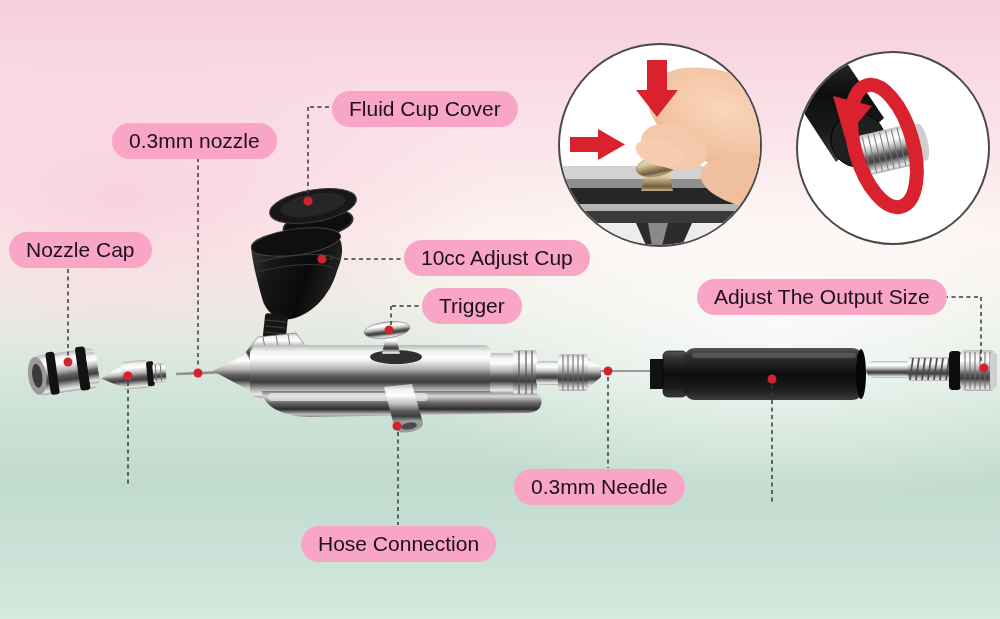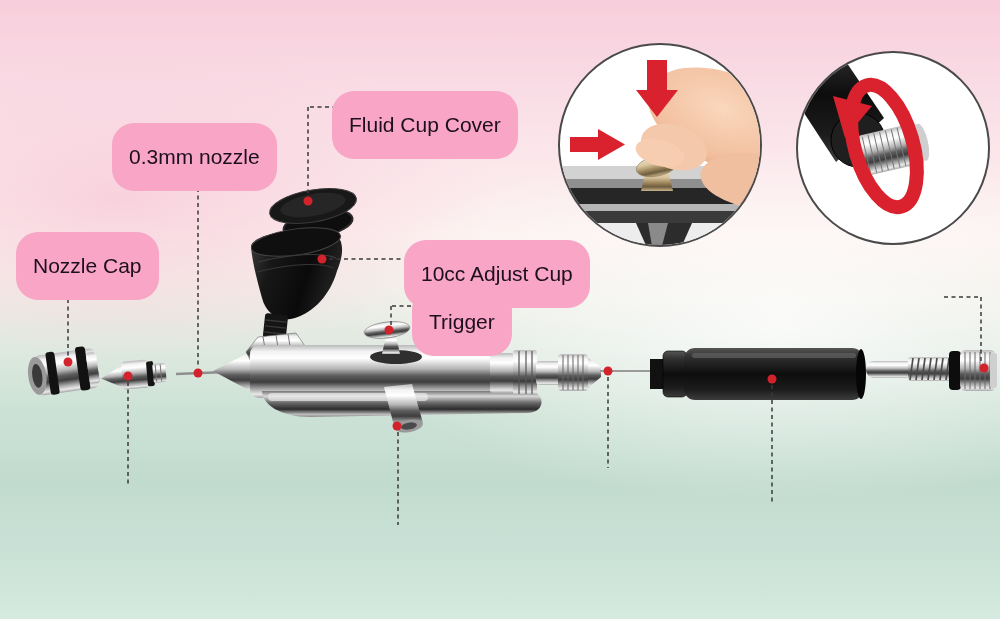--- a/index.html
+++ b/index.html
@@ -10,21 +10,21 @@
       radial-gradient(ellipse 620px 260px at 78% 52%, rgba(255,255,255,0.78), rgba(255,255,255,0) 70%),
       radial-gradient(ellipse 520px 220px at 12% 32%, rgba(248,206,219,0.85), rgba(248,206,219,0) 72%),
       linear-gradient(180deg,#f7cedb 0%,#f9dce5 14%,#fbe9ec 28%,#fcf2f0 38%,#f1efe8 47%,#dfe9e0 56%,#cde2d6 66%,#c2dbcf 78%,#c9e1d6 89%,#d6eadf 100%);
   }
   .art{position:absolute;left:0;top:0;width:1000px;height:619px;}
   .label{
     position:absolute;
     background:var(--label-bg,#F8A5C6);
     color:var(--label-text,#1C0F1E);
     font-size:21px;line-height:28px;
-    padding:20px 17px;border-radius:22px;white-space:nowrap;
+    padding:4px 17px;border-radius:22px;white-space:nowrap;
   }
   .dash{stroke:var(--connector,#3a3a3a);stroke-width:1.5;stroke-dasharray:4 3.5;fill:none;}
   .dot{fill:var(--marker-red,#D2232C);}
   .redarrow{fill:var(--arrow-red,#D6212B);}
   .redring{stroke:var(--arrow-red,#E63946);}
 </style>
 </head>
 <body>
 
 <div class="stage">
@@ -285,17 +285,20 @@
       <circle class="dot" cx="984" cy="368" r="4.5"></circle>
       <circle class="dot" cx="128" cy="376" r="4.5"></circle>
       <circle class="dot" cx="397" cy="426" r="4.5"></circle>
       <circle class="dot" cx="608" cy="371" r="4.5"></circle>
       <circle class="dot" cx="772" cy="379" r="4.5"></circle>
     </g>
   </svg>
 
   <div class="label" style="left:332px;top:91px">Fluid Cup Cover</div>
   <div class="label" style="left:112px;top:123px">0.3mm nozzle</div>
-  <div class="label" style="left:16px;top:232px">Nozzle Cap</div>
+  <div class="label" style="left:9px;top:232px">Nozzle Cap</div>
   <div class="label" style="left:404px;top:240px">10cc Adjust Cup</div>
-  <div class="label" style="left:412px;top:288px">Trigger</div>
+  <div class="label" style="left:422px;top:288px">Trigger</div>
+  <div class="label" style="left:697px;top:279px">Adjust The Output Size</div>
+  <div class="label" style="left:301px;top:526px">Hose Connection</div>
+  <div class="label" style="left:514px;top:469px">0.3mm Needle</div>
 
 </div>
 
 </body></html>

